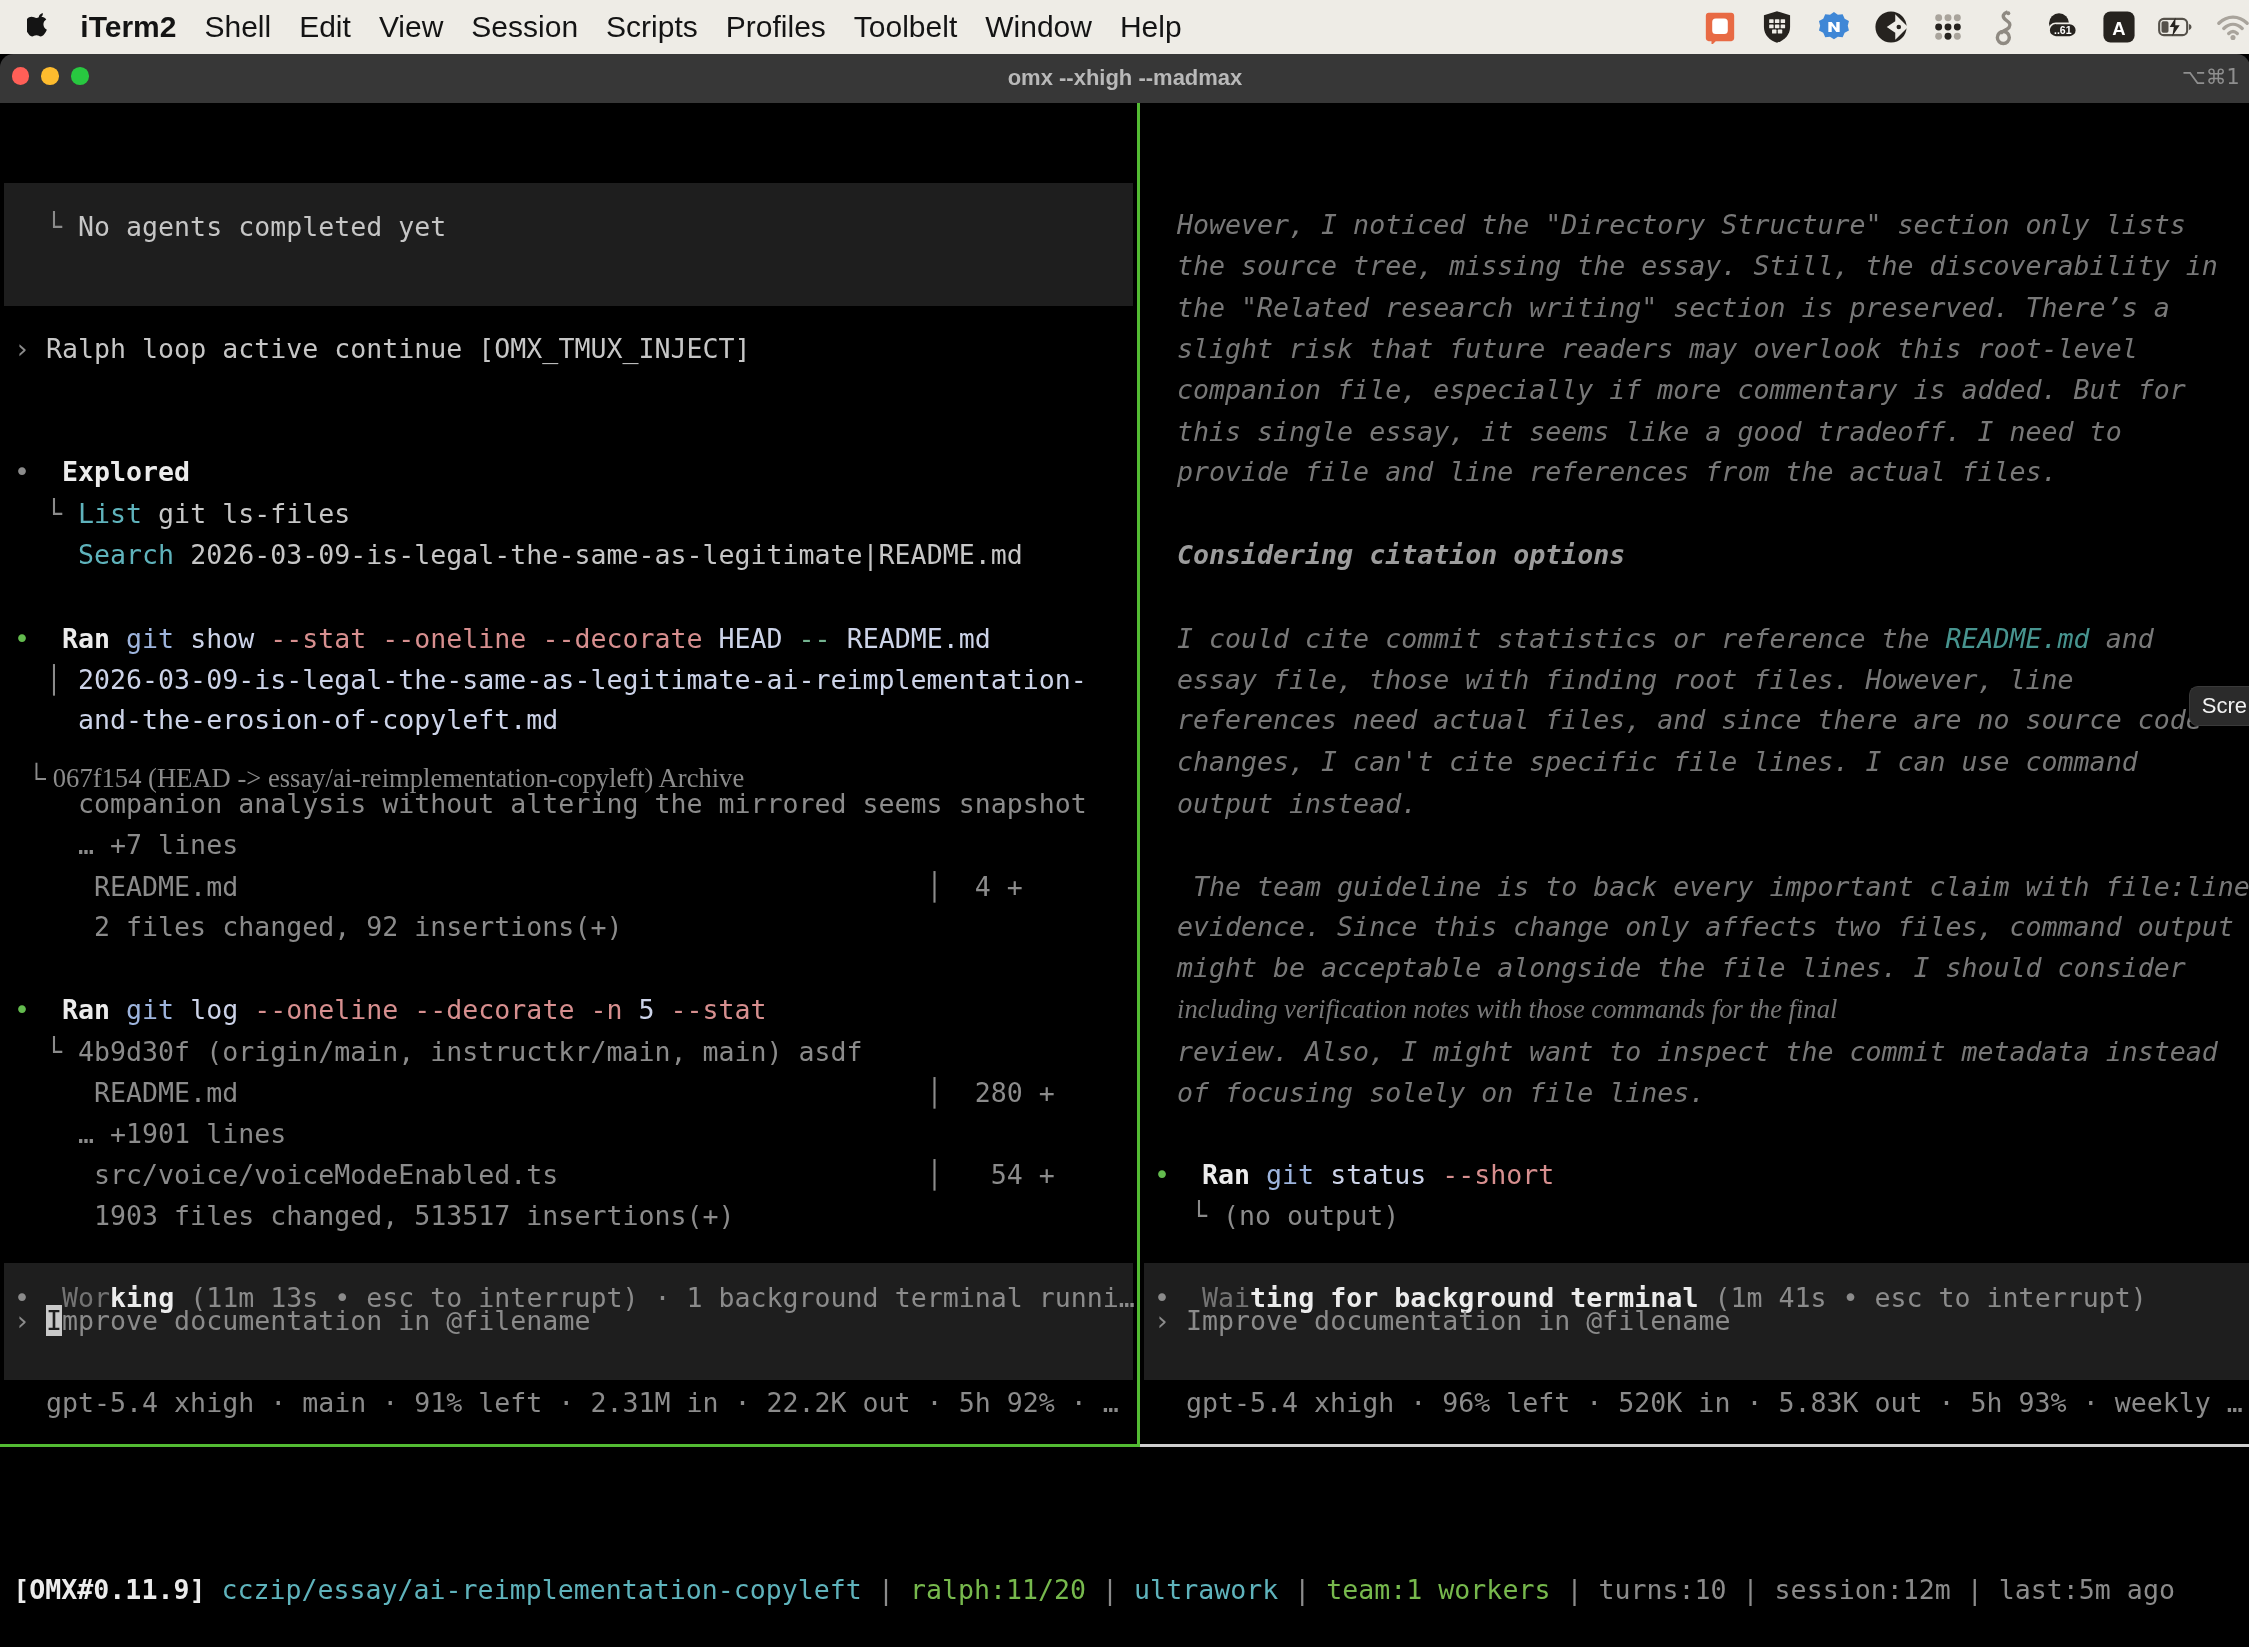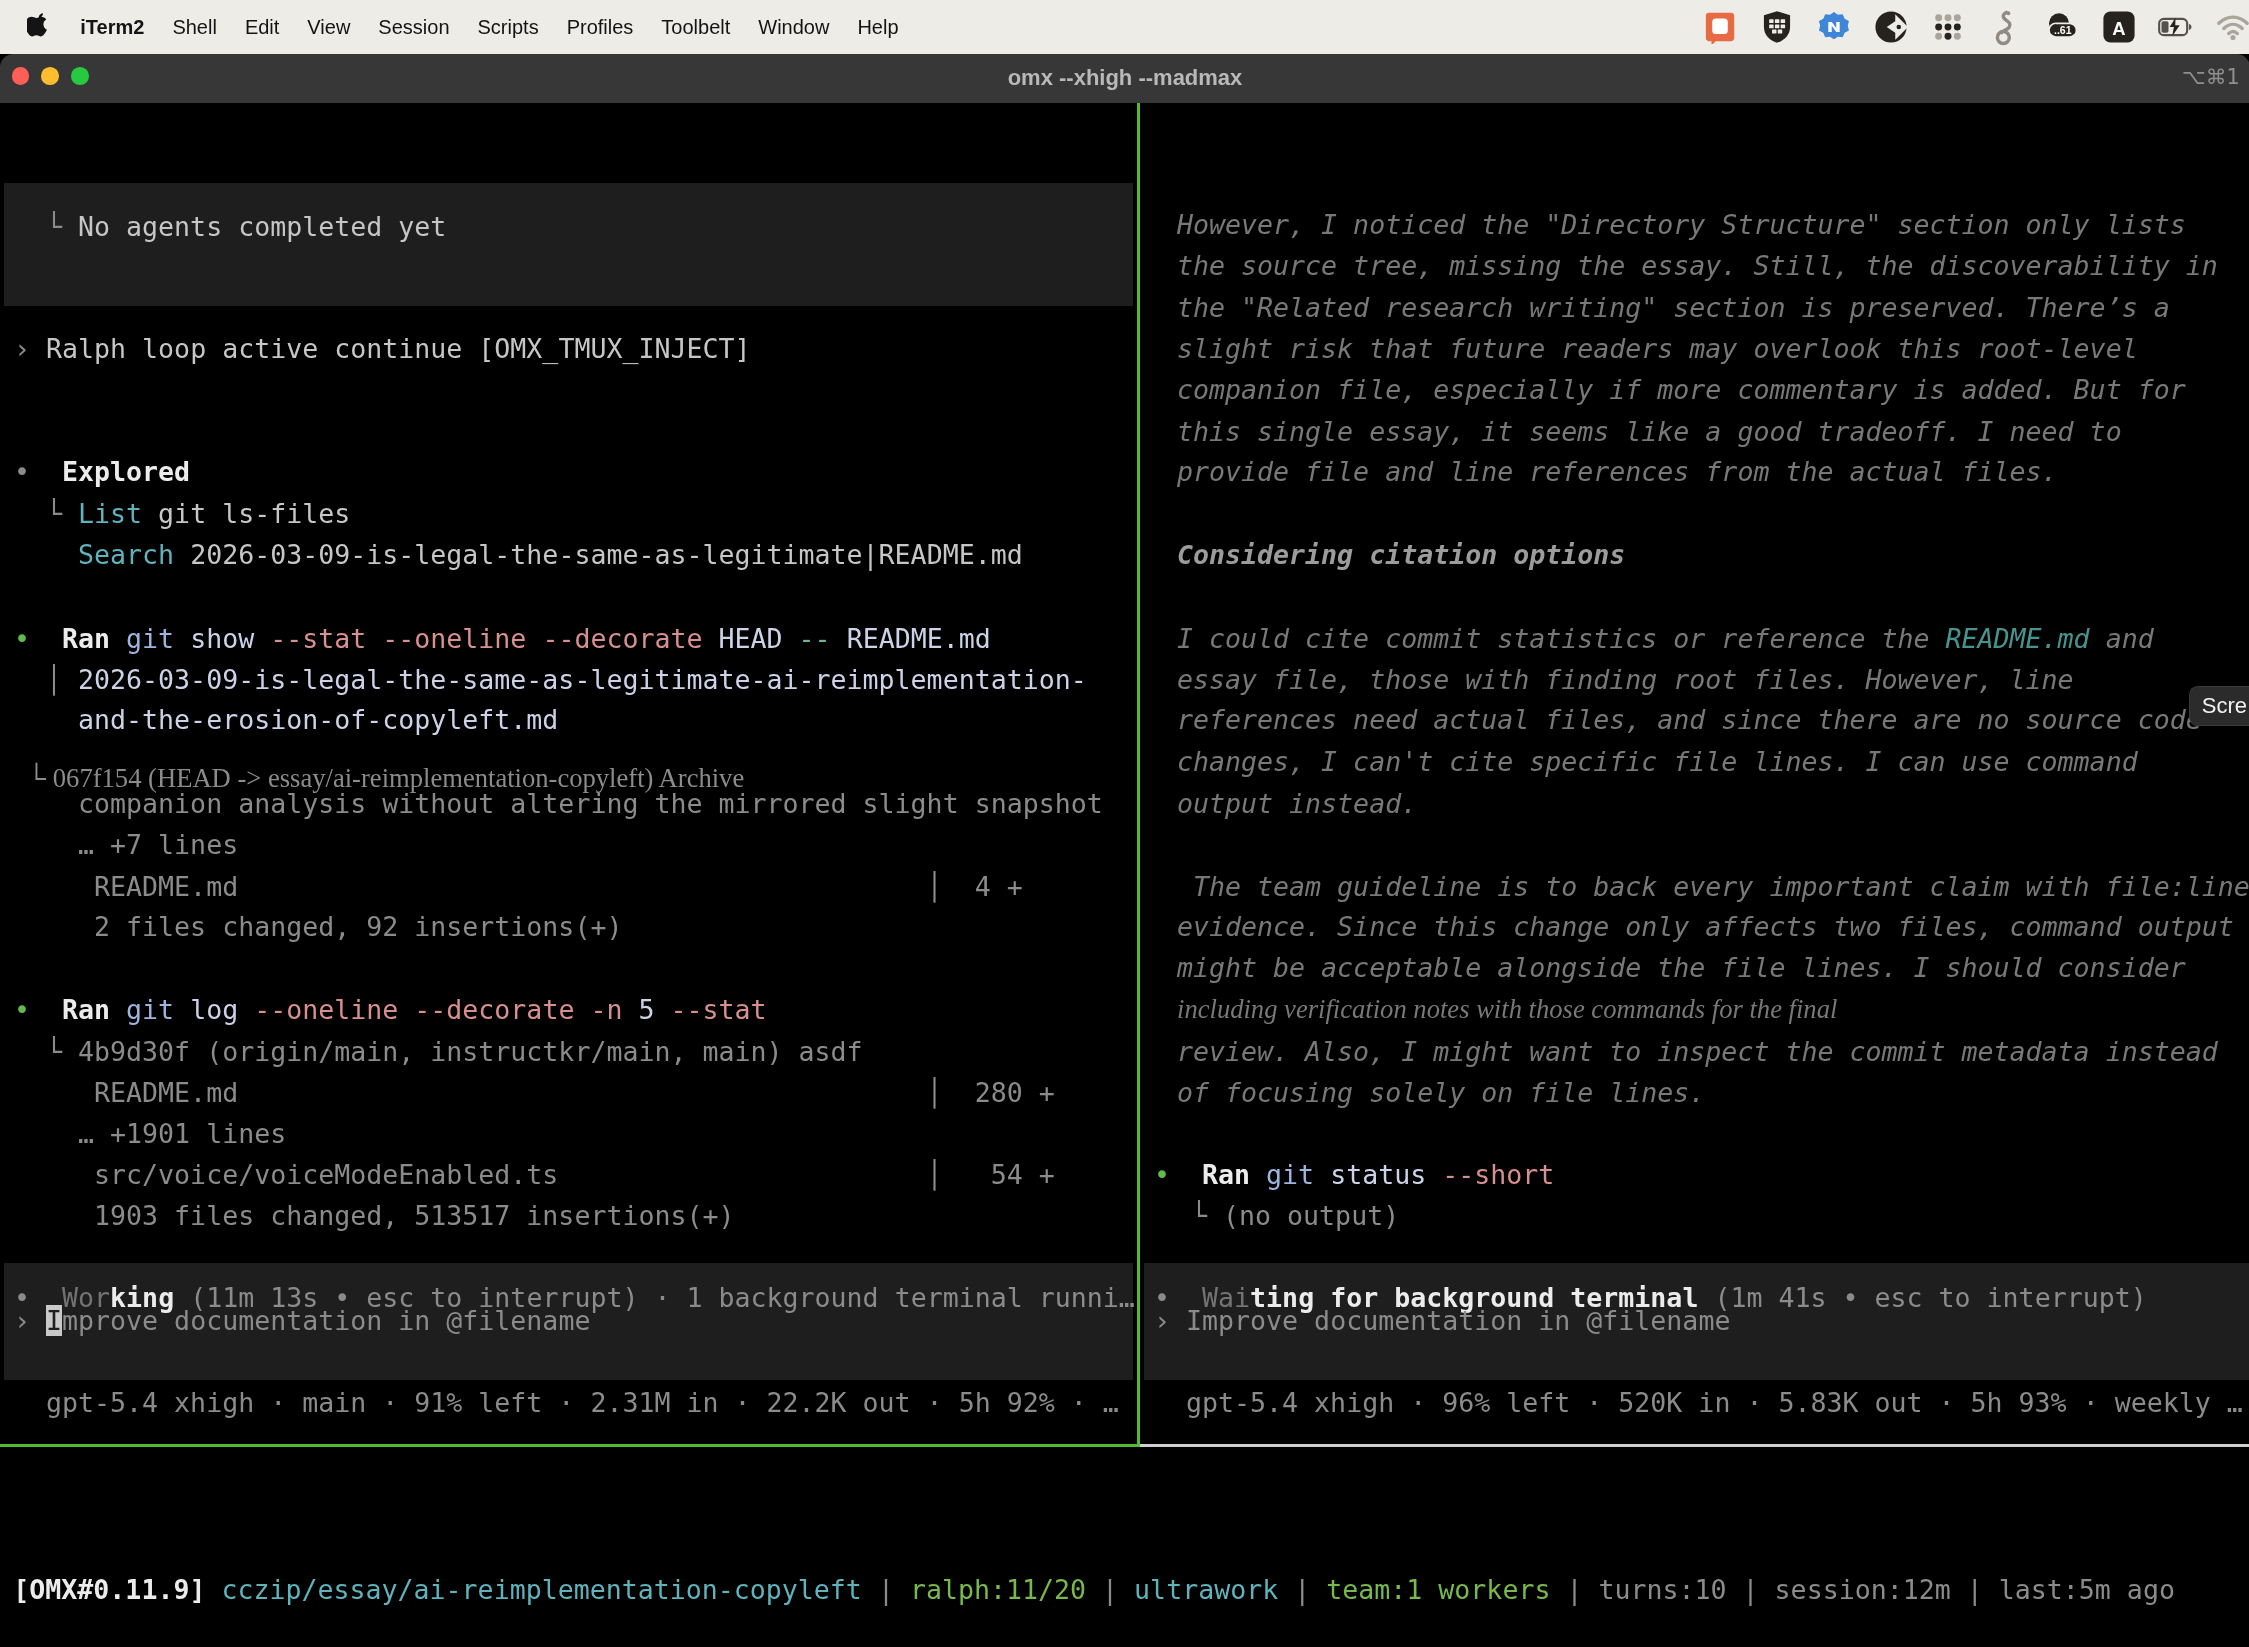--- a/index.html
+++ b/index.html
@@ -5,21 +5,21 @@
   html,body{margin:0;padding:0;}
   body{width:2250px;height:1648px;position:relative;overflow:hidden;background:#000;
        font-family:"DejaVu Sans Mono",monospace;}
 
   
   .menubar{position:absolute;left:0;top:0;width:2250px;height:54px;background:#eeece6;
            display:flex;align-items:center;justify-content:space-between;
            font-family:"Liberation Sans","DejaVu Sans",sans-serif;}
   .menu-left{display:flex;align-items:center;gap:0;padding-left:22px;}
   .menu-apple{width:34px;display:flex;justify-content:center;margin-right:10.3px;}
-  .menu-item{font-size:20px;color:#141414;padding:0 14px;white-space:nowrap;}
+  .menu-item{font-size:30px;color:#141414;padding:0 14px;white-space:nowrap;}
   .menu-item.app{font-weight:bold;}
   .menu-right{display:flex;align-items:center;gap:22px;padding-right:0;}
   .sticon{width:35px;height:35px;display:flex;align-items:center;justify-content:center;}
 
   
   .titlebar{position:absolute;left:0;top:54px;width:2250px;height:49px;background:#373737;
             border-radius:13.3px 13.3px 0 0;}
   .tl-dot{position:absolute;top:67px;width:17.7px;height:17.7px;border-radius:50%;}
   .tl-close{left:11.8px;background:#ff5f57;}
   .tl-min{left:41px;background:#febc2e;}
@@ -199,21 +199,21 @@
     <div class="inbox box-input-l"></div>
   <div class="tl" style="top: 103px; left: 14px;"><span class="sg-d">  └ </span><span class="sg-w">No agents completed yet</span></div>
       <div class="tl" style="top: 225px; left: 14px;"><span class="sg-d">› </span><span class="sg-w">Ralph loop active continue [OMX_TMUX_INJECT]</span></div>
       <div class="tl" style="top: 348px; left: 14px;"><span class="sg-d">•  </span><span class="sg-b">Explored</span></div>
       <div class="tl" style="top: 390px; left: 14px;"><span class="sg-d">  └ </span><span class="sg-c">List</span><span class="sg-w"> git ls-files</span></div>
       <div class="tl" style="top: 431px; left: 14px;"><span class="sg-w">    </span><span class="sg-c">Search</span><span class="sg-w"> 2026-03-09-is-legal-the-same-as-legitimate|README.md</span></div>
       <div class="tl" style="top: 515px; left: 14px;"><span class="sg-gb">•  </span><span class="sg-b">Ran </span><span class="sg-bl">git </span><span class="sg-lv">show </span><span class="sg-pk">--stat --oneline --decorate </span><span class="sg-lv">HEAD </span><span class="sg-tl">-- </span><span class="sg-lv">README.md</span></div>
       <div class="tl" style="top: 556px; left: 14px;"><span class="sg-d">  │ </span><span class="sg-lv">2026-03-09-is-legal-the-same-as-legitimate-ai-reimplementation-</span></div>
       <div class="tl" style="top: 596px; left: 14px;"><span class="sg-lv">    and-the-erosion-of-copyleft.md</span></div>
       <div class="tl" style="top: 655px; left: 14px; font-family: Liberation Serif, serif;"><span class="sg-d">  └ 067f154 (HEAD -&gt; essay/ai-reimplementation-copyleft) Archive</span></div>
-      <div class="tl" style="top: 680px; left: 14px;"><span class="sg-d">    companion analysis without altering the mirrored slight snapshot</span></div>
+      <div class="tl" style="top: 680px; left: 14px;"><span class="sg-d">    companion analysis without altering the mirrored seems snapshot</span></div>
       <div class="tl" style="top: 721px; left: 14px;"><span class="sg-d">    … +7 lines</span></div>
       <div class="tl" style="top: 763px; left: 14px;"><span class="sg-d">     README.md                                           │  4 +</span></div>
       <div class="tl" style="top: 803px; left: 14px;"><span class="sg-d">     2 files changed, 92 insertions(+)</span></div>
       <div class="tl" style="top: 886px; left: 14px;"><span class="sg-gb">•  </span><span class="sg-b">Ran </span><span class="sg-bl">git </span><span class="sg-lv">log </span><span class="sg-pk">--oneline --decorate </span><span class="sg-pk">-n </span><span class="sg-lv">5 </span><span class="sg-pk">--stat</span></div>
       <div class="tl" style="top: 928px; left: 14px;"><span class="sg-d">  └ 4b9d30f (origin/main, instructkr/main, main) asdf</span></div>
       <div class="tl" style="top: 969px; left: 14px;"><span class="sg-d">     README.md                                           │  280 +</span></div>
       <div class="tl" style="top: 1010px; left: 14px;"><span class="sg-d">    … +1901 lines</span></div>
       <div class="tl" style="top: 1051px; left: 14px;"><span class="sg-d">     src/voice/voiceModeEnabled.ts                       │   54 +</span></div>
       <div class="tl" style="top: 1092px; left: 14px;"><span class="sg-d">     1903 files changed, 513517 insertions(+)</span></div>
       <div class="tl" style="top: 1174px; left: 14px;"><span class="sg-d">•  </span><span class="sg-dm">Wor</span><span class="sg-b">king</span><span class="sg-d"> (11m 13s • esc to interrupt) · 1 background terminal runni…</span></div>

